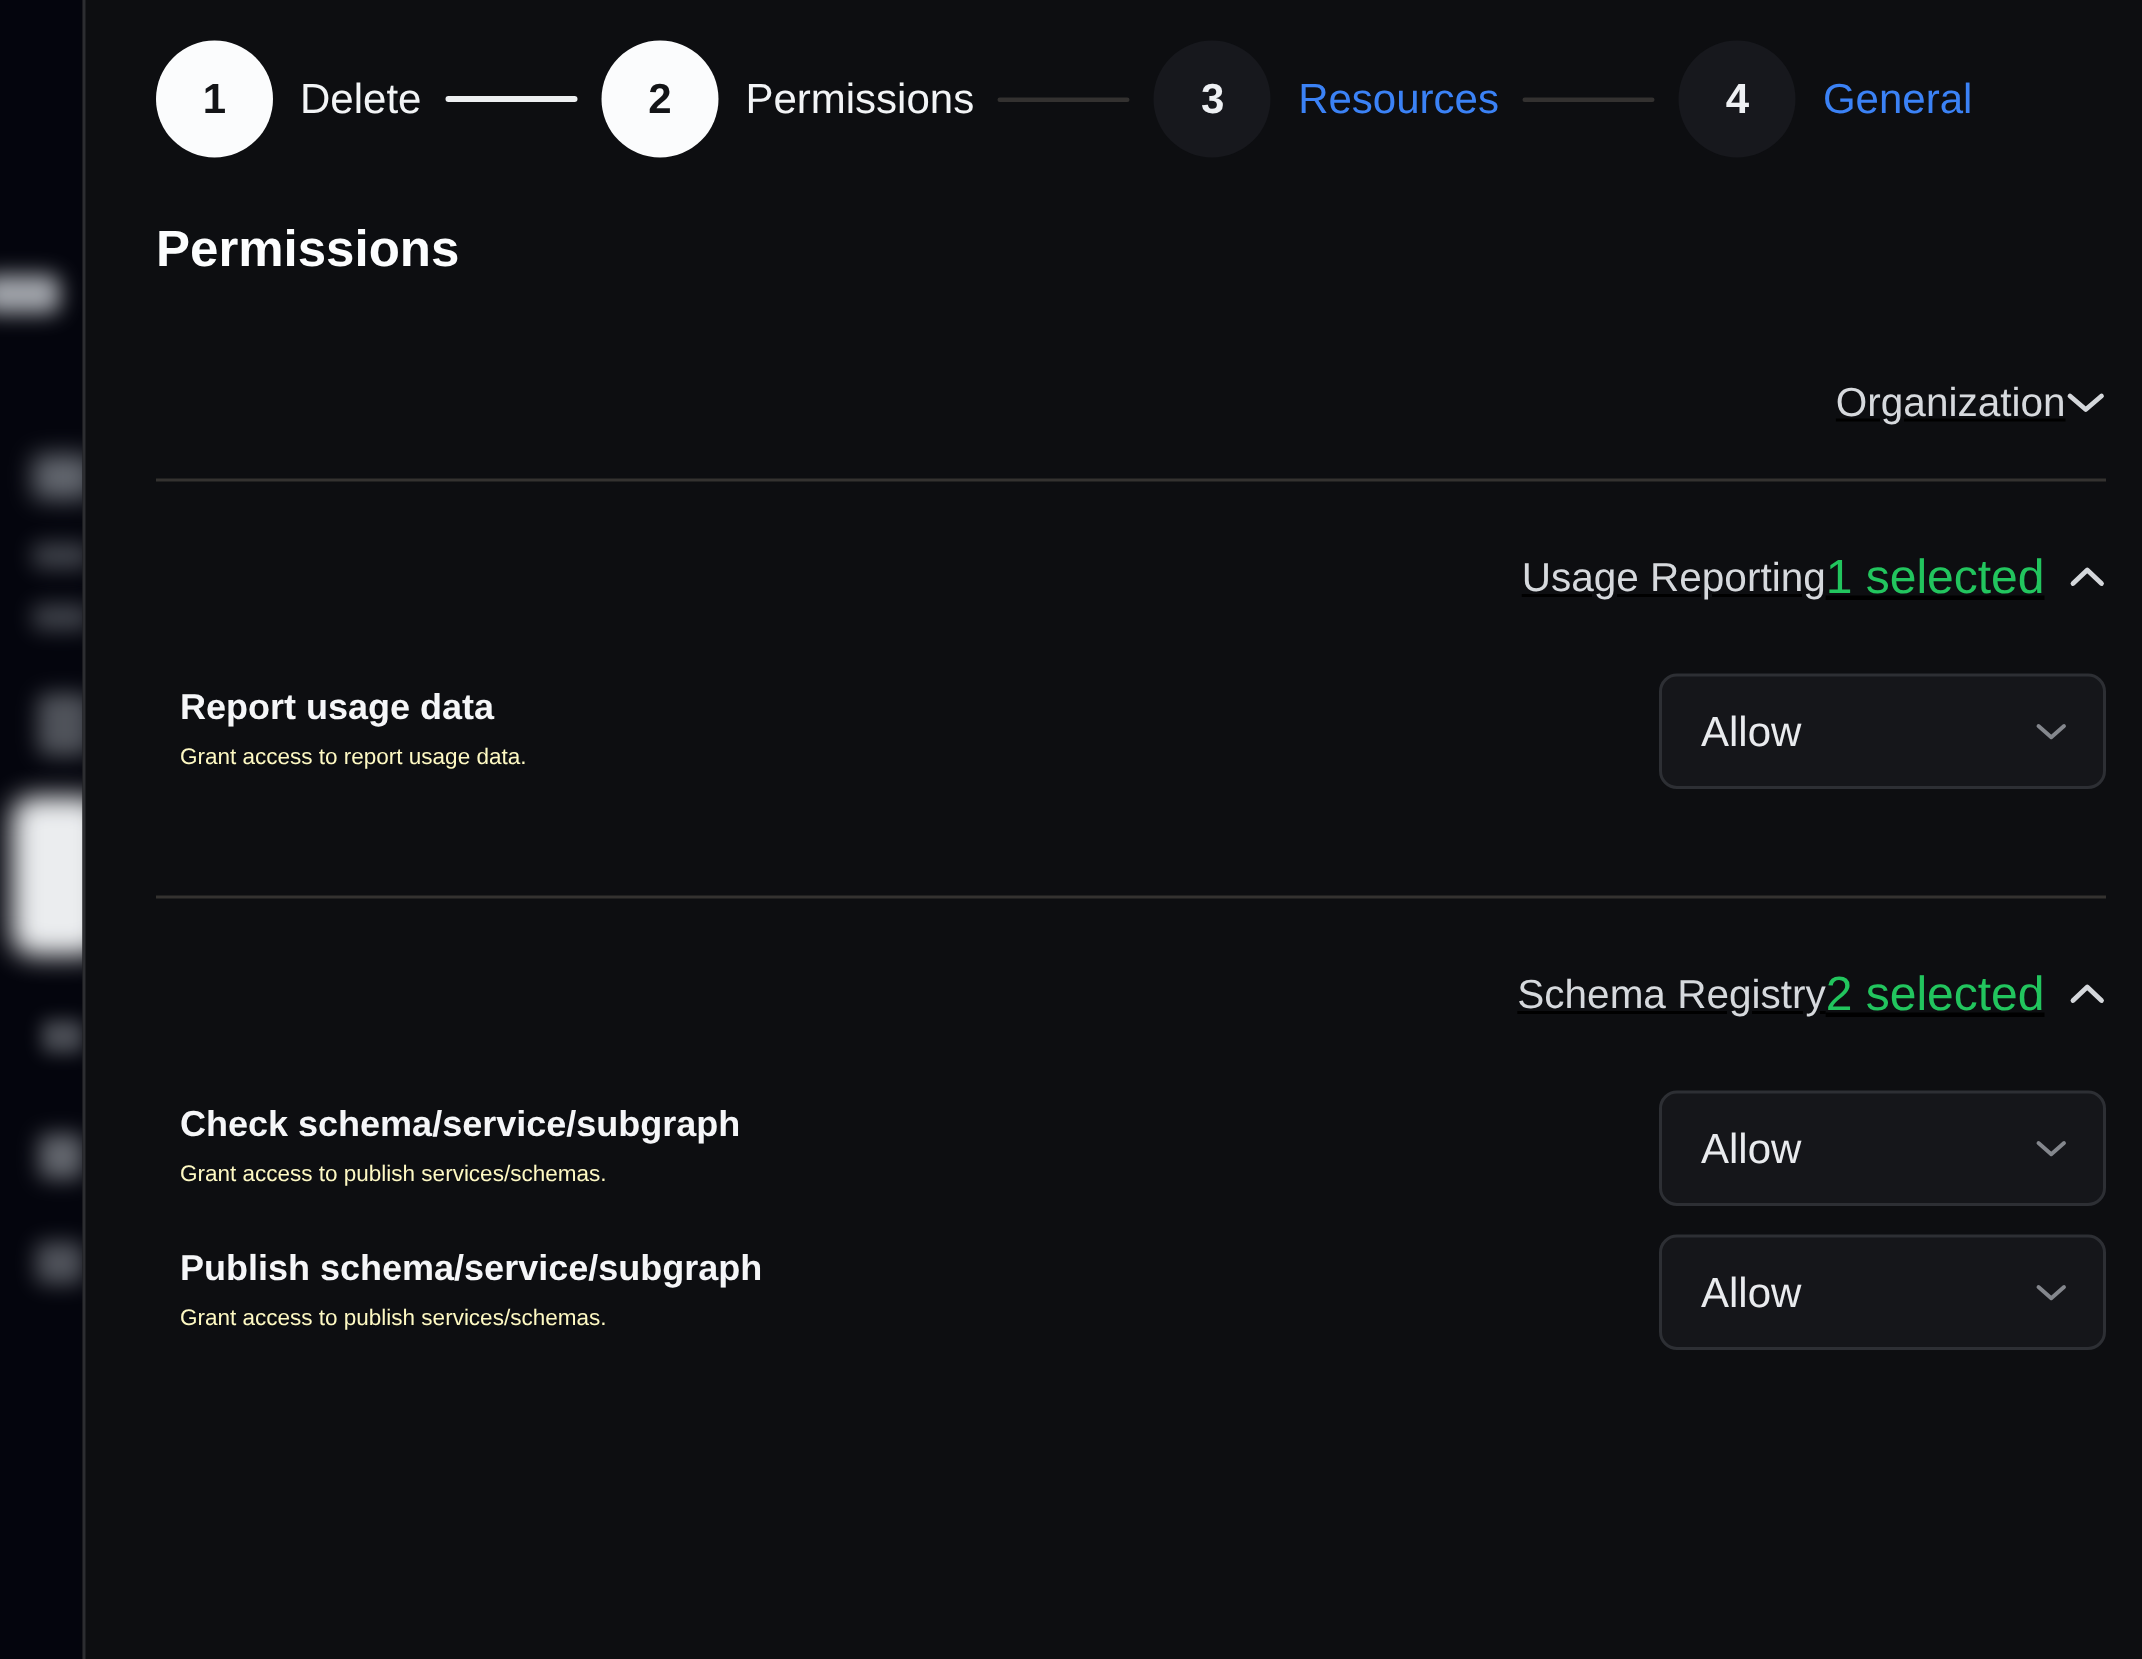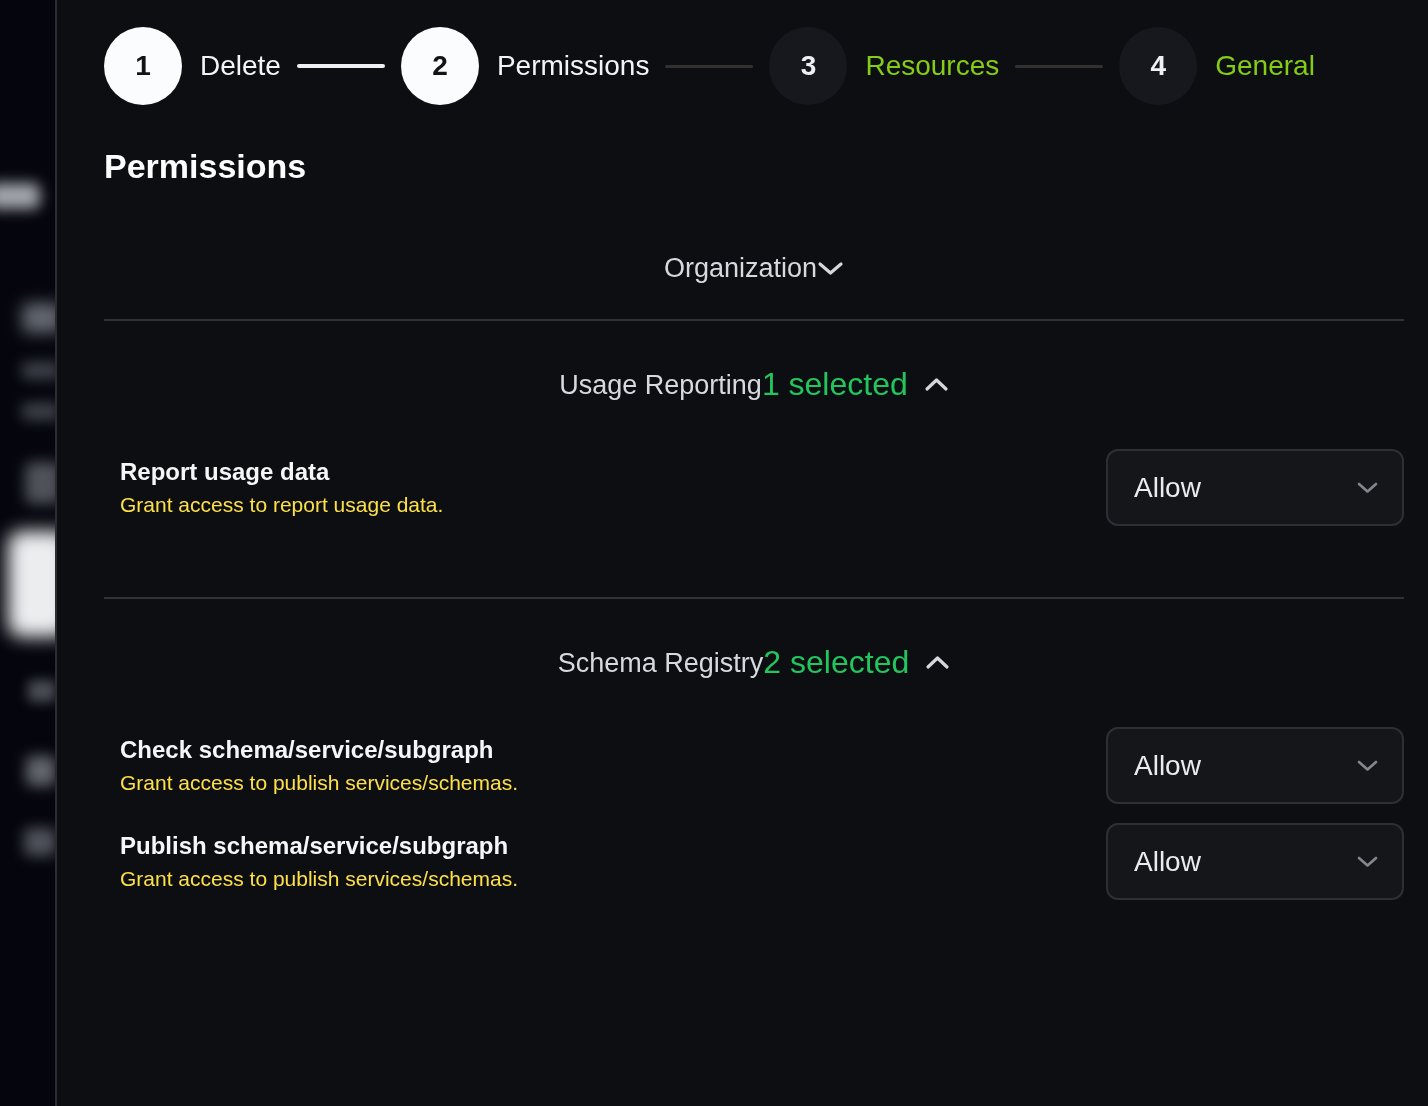--- a/index.html
+++ b/index.html
@@ -33,50 +33,50 @@
   .stepper{display:flex;align-items:center;height:78px;}
   .step{display:flex;align-items:center;gap:18px;cursor:pointer;}
   .step-circle{
     width:78px;height:78px;border-radius:50%;flex:0 0 auto;
     display:flex;align-items:center;justify-content:center;
     font-size:28px;font-weight:700;
   }
   .step.done .step-circle{background:#fbfcfd;color:#131417;}
   .step.todo .step-circle{background:#17181d;color:#eef0f3;}
   .step-label{font-size:28px;font-weight:500;color:#f2f4f6;white-space:nowrap;}
-  .step.todo .step-label{color:#84cc16;}
+  .step.todo .step-label{color:#3b82f6;}
   .connector{width:88px;border-radius:2px;margin:0 16px;flex:0 0 auto;}
   .connector.done{height:4px;background:#edeff1;}
   .connector.todo{height:3px;background:#333130;}
 
   
   .page-title{font-size:34px;line-height:40px;font-weight:700;color:#fcfdfe;margin:41px 0 0 0;}
 
   
   .sections{margin-top:21px;}
   .section{border-bottom:2px solid #343230;}
   .section:last-child{border-bottom:none;}
   .section-header{
-    display:flex;justify-content:center;align-items:center;
-    padding:45px 0 35px 0;cursor:pointer;
+    display:flex;justify-content:flex-end;align-items:center;
+    padding:45px 0 35px 0;cursor:pointer;text-decoration:underline;
   }
   .section.expanded .section-header{padding-bottom:0;}
   .section-title{font-size:27px;line-height:32px;font-weight:400;color:#d6d9dd;}
   .section-meta{display:flex;align-items:center;gap:16px;}
   .selected-count{font-size:32px;font-weight:500;color:#22c55e;}
   .chev{display:block;}
 
   .perm-list{margin-top:46px;padding-bottom:71px;}
   .perm-item{
     min-height:77px;display:flex;justify-content:space-between;align-items:center;
     padding-left:16px;
   }
   .perm-item + .perm-item{margin-top:19px;}
   .perm-title{font-size:24px;line-height:28px;font-weight:700;color:#f5f6f8;margin-bottom:7px;}
-  .perm-desc{font-size:21px;line-height:24px;font-weight:400;color:#fde047;}
+  .perm-desc{font-size:15px;line-height:24px;font-weight:400;color:#fef9c3;}
 
   .select{
     width:298px;height:77px;box-sizing:border-box;flex:0 0 auto;
     background:#15161a;border:2px solid #2d2f34;border-radius:12px;
     display:flex;align-items:center;justify-content:space-between;
     padding:0 24px 0 26px;cursor:pointer;gap:18px;
   }
   .select-value{font-size:28px;color:#e9ebee;}
 </style>
 </head>

